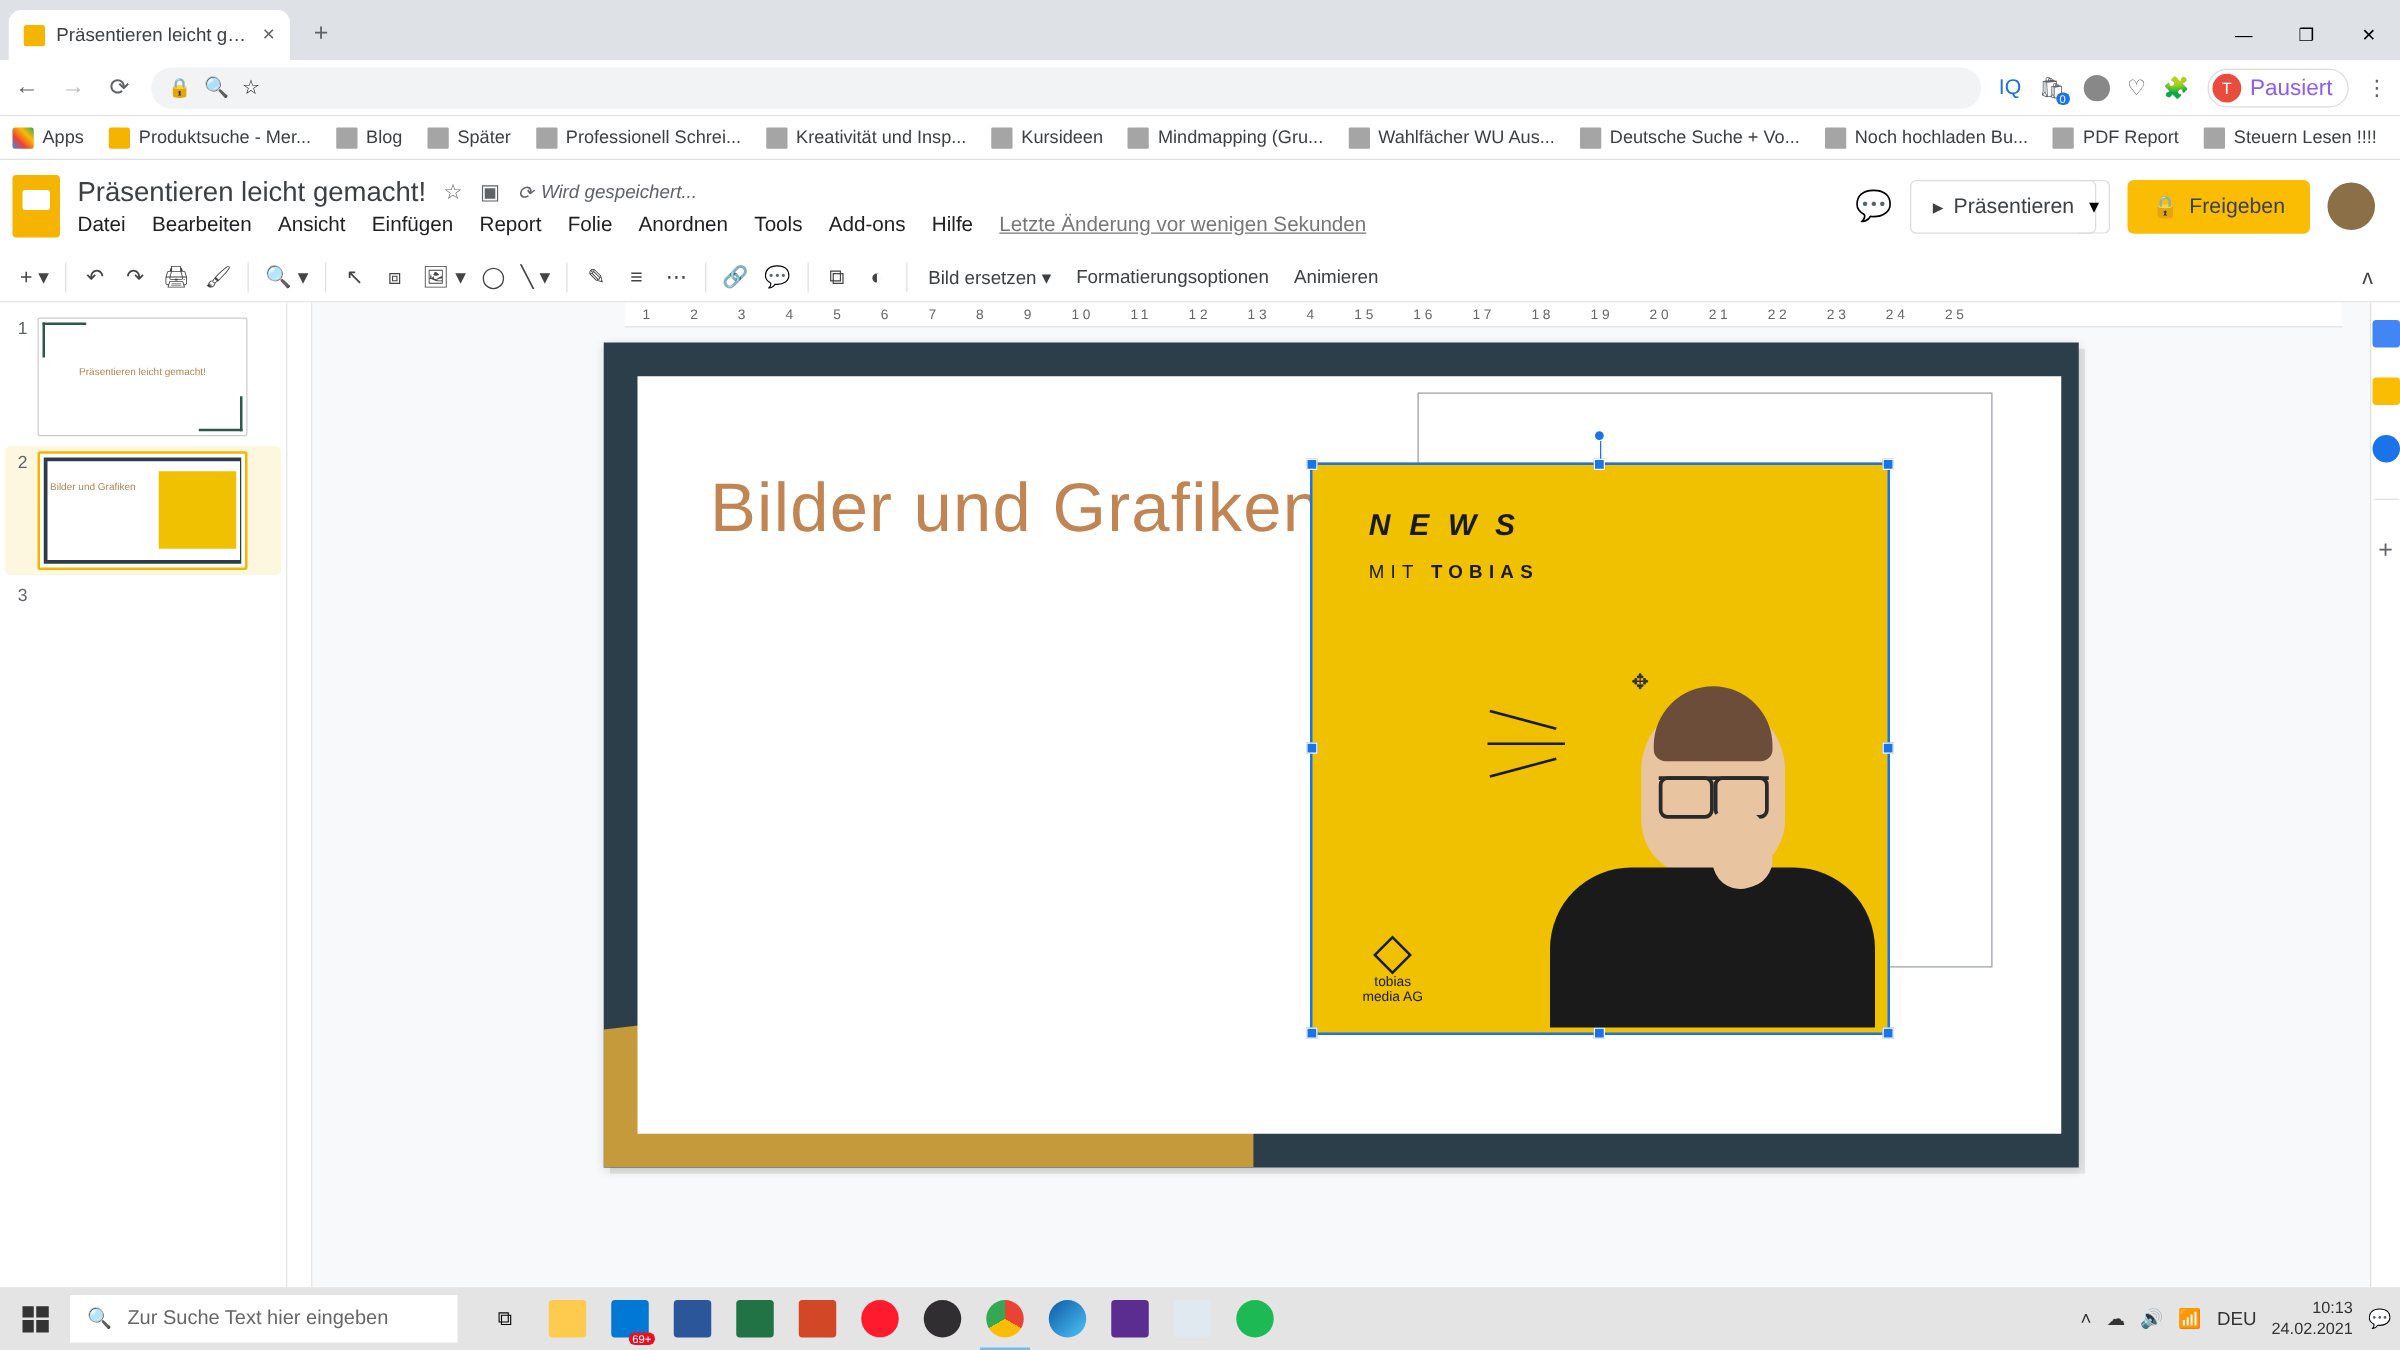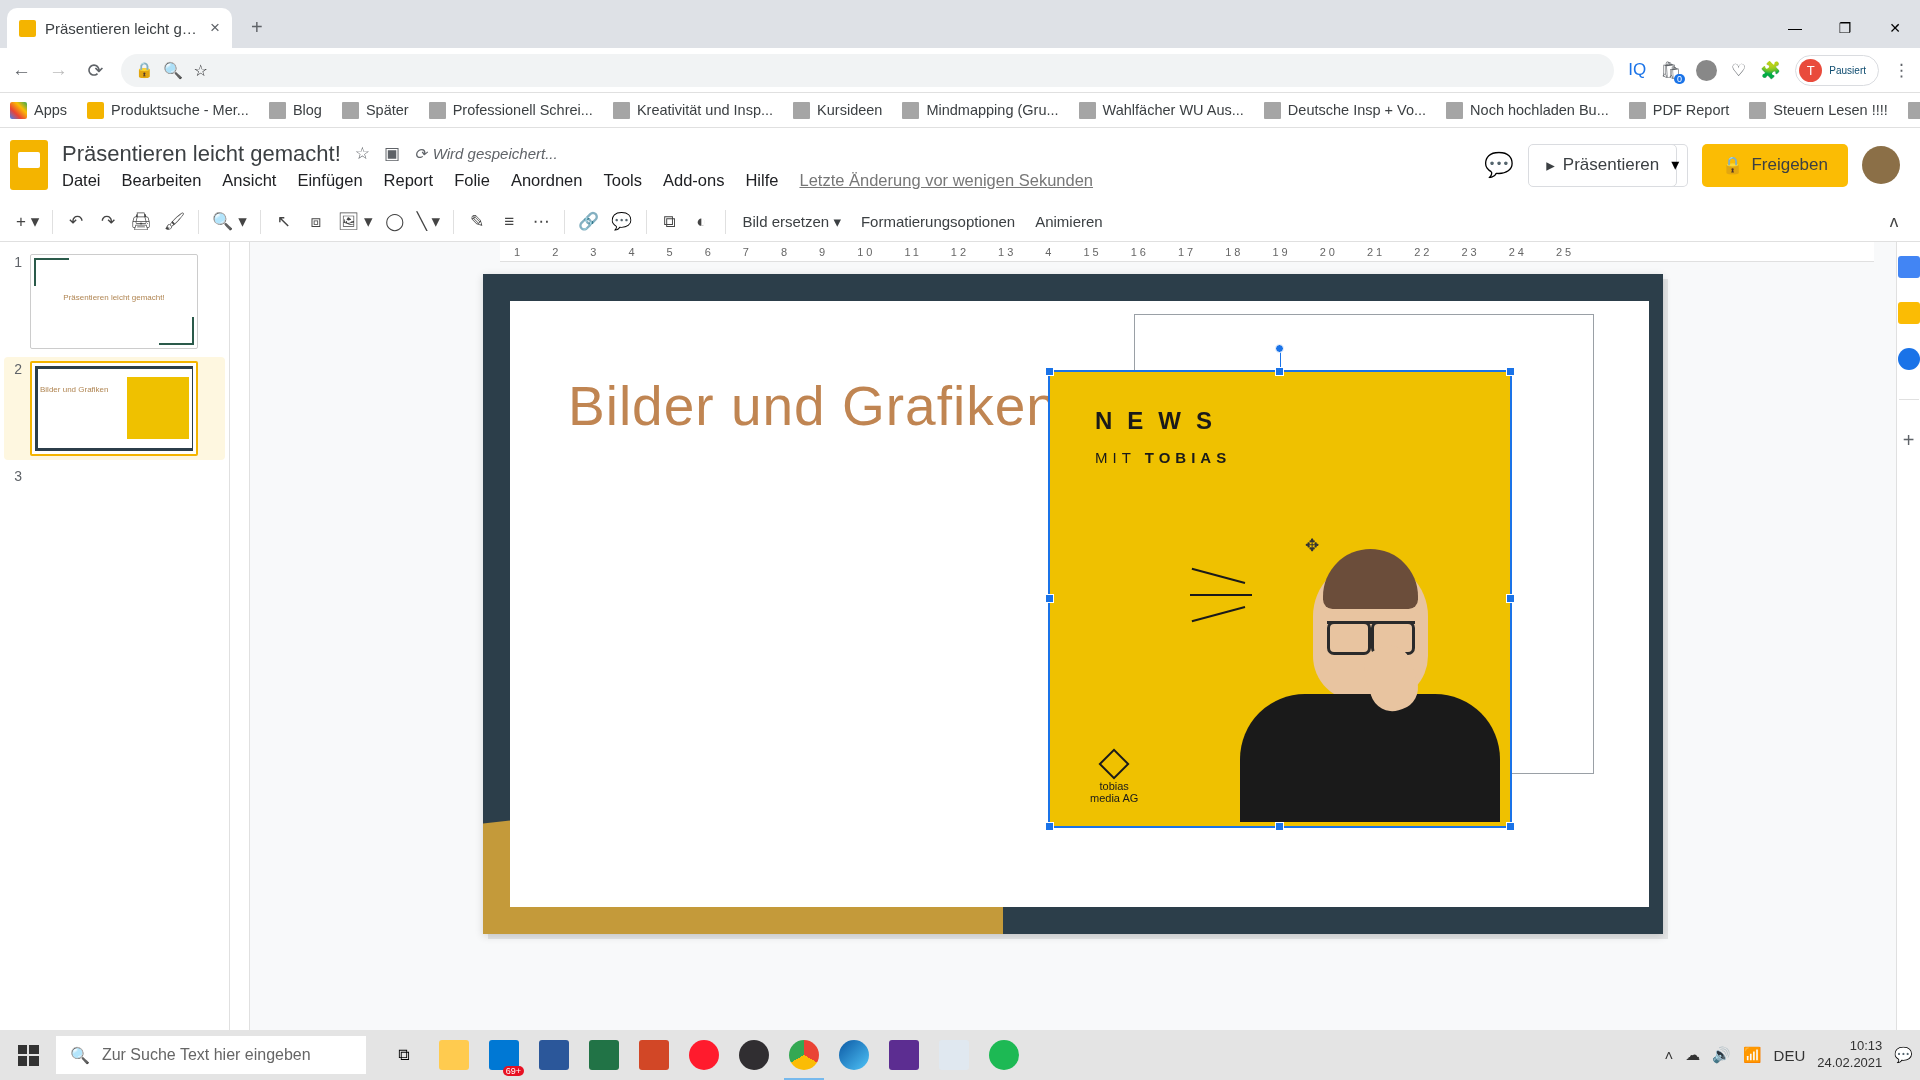--- a/index.html
+++ b/index.html
@@ -84,21 +84,21 @@
 
 .selected-image { position: absolute; top: 96px; left: 565px; width: 464px; height: 458px; background: #efc100; border: 2.5px solid #1a73e8; }
 .sel-handle { position: absolute; width: 9px; height: 9px; background: #1a73e8; border: 1px solid #fff; }
 .sel-handle.tl { top: -5px; left: -5px; } .sel-handle.tm { top: -5px; left: 50%; margin-left: -5px; } .sel-handle.tr { top: -5px; right: -5px; }
 .sel-handle.ml { top: 50%; left: -5px; margin-top: -5px; } .sel-handle.mr { top: 50%; right: -5px; margin-top: -5px; }
 .sel-handle.bl { bottom: -5px; left: -5px; } .sel-handle.bm { bottom: -5px; left: 50%; margin-left: -5px; } .sel-handle.br { bottom: -5px; right: -5px; }
 .rotate-handle { position: absolute; top: -28px; left: 50%; margin-left: -5px; width: 9px; height: 9px; background: #1a73e8; border-radius: 50%; border: 1px solid #fff; }
 .rotate-line { position: absolute; top: -20px; left: 50%; width: 1px; height: 20px; background: #1a73e8; }
 
 .img-content { padding: 35px 45px; position: relative; height: 100%; }
-.img-news { font-size: 24px; letter-spacing: 15px; font-weight: 700; color: #1a1a1a; }
+.img-news { font-size: 24px; letter-spacing: 15px; font-weight: 700; color: #1a1a1a; font-style: italic; }
 .img-business { font-size: 62px; font-weight: 800; color: #1a1a1a; margin-top: 7px; }
 .img-mit { font-size: 15px; letter-spacing: 5px; color: #1a1a1a; margin-top: 14px; }
 .img-mit b { font-weight: 700; }
 .img-lines { position: absolute; top: 210px; left: 140px; width: 58px; height: 45px; }
 .img-lines div { height: 2px; background: #1a1a1a; margin-bottom: 10px; transform-origin: right; }
 .img-lines div:nth-child(1) { transform: rotate(15deg); width: 55px; }
 .img-lines div:nth-child(2) { width: 62px; }
 .img-lines div:nth-child(3) { transform: rotate(-15deg); width: 55px; }
 .img-person { position: absolute; bottom: 0; right: 10px; width: 260px; height: 265px; }
 .person-head { width: 115px; height: 140px; background: #e8c4a0; border-radius: 55px 55px 45px 45px; margin: 0 auto; position: relative; }
@@ -171,21 +171,21 @@
     <span>☆</span>
   </div>
   <div class="addr-icons">
     <span style="color:#1a73e8">IQ</span>
     <span style="position:relative">🛍<span style="position:absolute;bottom:-3px;right:-3px;background:#1a73e8;color:#fff;font-size:9px;border-radius:7px;padding:0 3px">0</span></span>
     <div class="ext-icon"></div>
     <span>♡</span>
     <span>🧩</span>
     <div class="profile-chip">
       <div class="profile-avatar">T</div>
-      <span style="font-size:10px;color:#0c4a6e">Pausiert</span>
+      <span style="font-size:18px;color:#8b5cf6">Pausiert</span>
     </div>
     <span>⋮</span>
   </div>
 </div>
 
 <div class="bookmarks">
   <div class="bm-item">
       <div class="bm-icon" style="background:linear-gradient(45deg,#4285f4,#ea4335,#fbbc05,#34a853);border-radius:2px"></div>
       <span>Apps</span>
     </div>
@@ -216,21 +216,21 @@
   <div class="bm-item">
       <div class="bm-icon bm-folder"></div>
       <span>Mindmapping (Gru...</span>
     </div>
   <div class="bm-item">
       <div class="bm-icon bm-folder"></div>
       <span>Wahlfächer WU Aus...</span>
     </div>
   <div class="bm-item">
       <div class="bm-icon bm-folder"></div>
-      <span>Deutsche Insp + Vo...</span>
+      <span>Deutsche Suche + Vo...</span>
     </div>
   <div class="bm-item">
       <div class="bm-icon bm-folder"></div>
       <span>Noch hochladen Bu...</span>
     </div>
   <div class="bm-item">
       <div class="bm-icon bm-folder"></div>
       <span>PDF Report</span>
     </div>
   <div class="bm-item">

